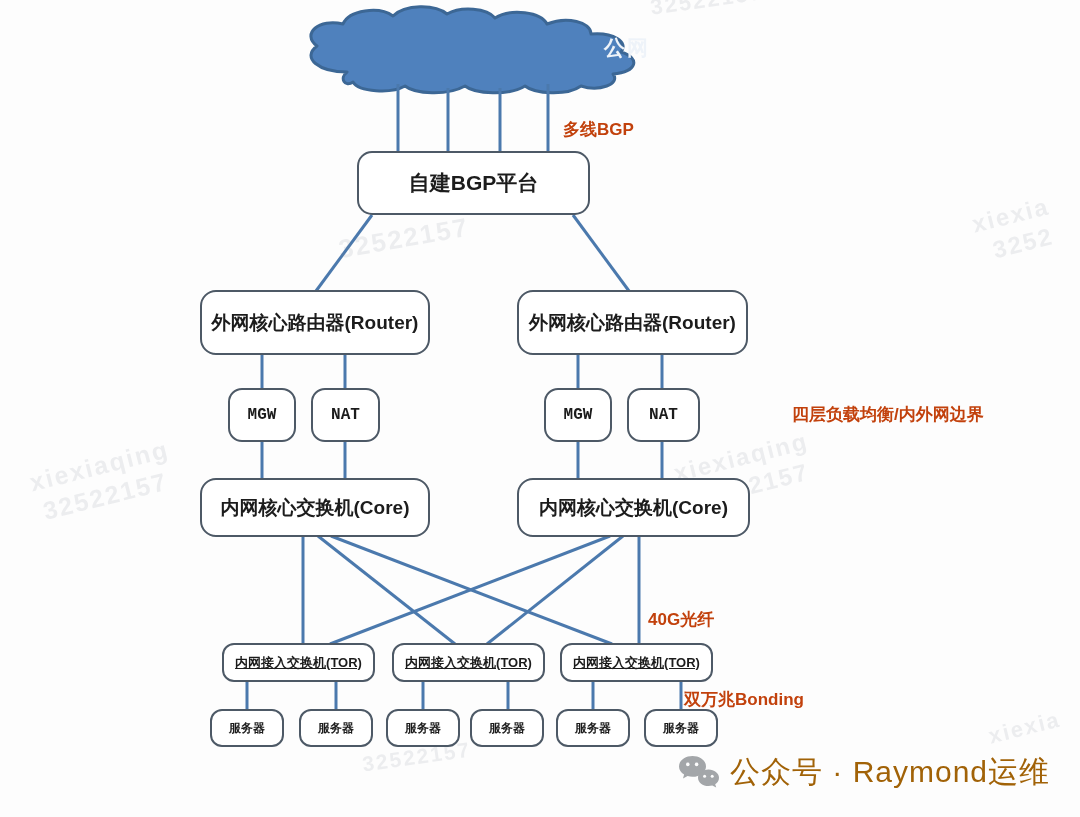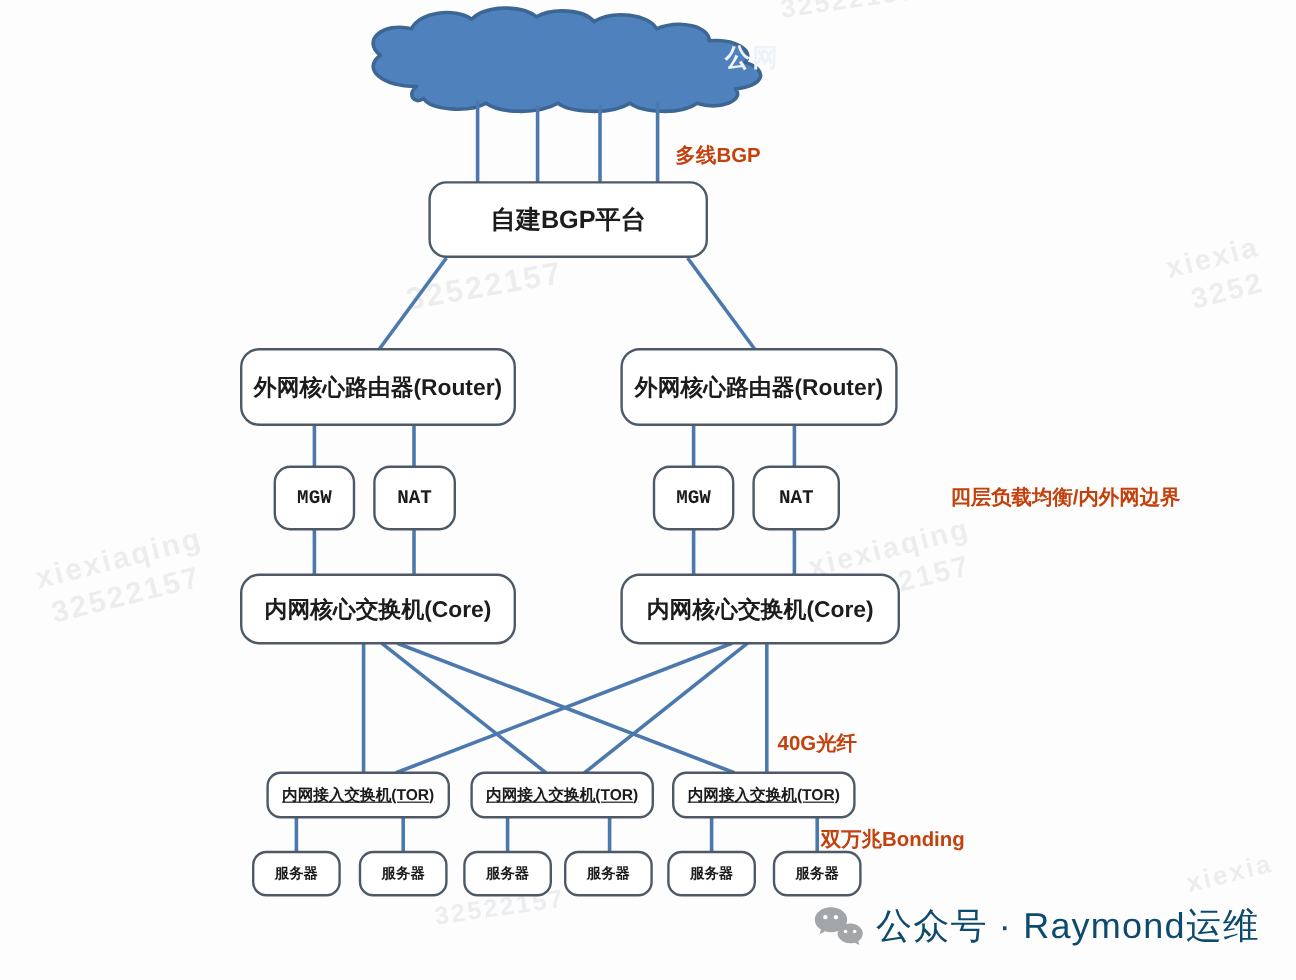--- a/index.html
+++ b/index.html
@@ -29,21 +29,21 @@
   }
   .watermark{
     position:absolute;color:rgba(125,135,148,0.13);font-weight:700;
     letter-spacing:2px;z-index:1;line-height:1.25;white-space:nowrap;
   }
   .footer{
     position:absolute;left:678px;top:752px;display:flex;align-items:center;
     gap:10px;z-index:4;
   }
   .footer-text{
-    color:#0c4a6e;font-size:30px;font-weight:400;letter-spacing:1px;white-space:nowrap;
+    color:#a16207;font-size:30px;font-weight:400;letter-spacing:1px;white-space:nowrap;
   }
 </style>
 </head>
 <body>
 
 <div class="stage">
 
   <svg class="wires" viewBox="0 0 1080 817" xmlns="http://www.w3.org/2000/svg">
 
     <g transform="translate(295,8)">

